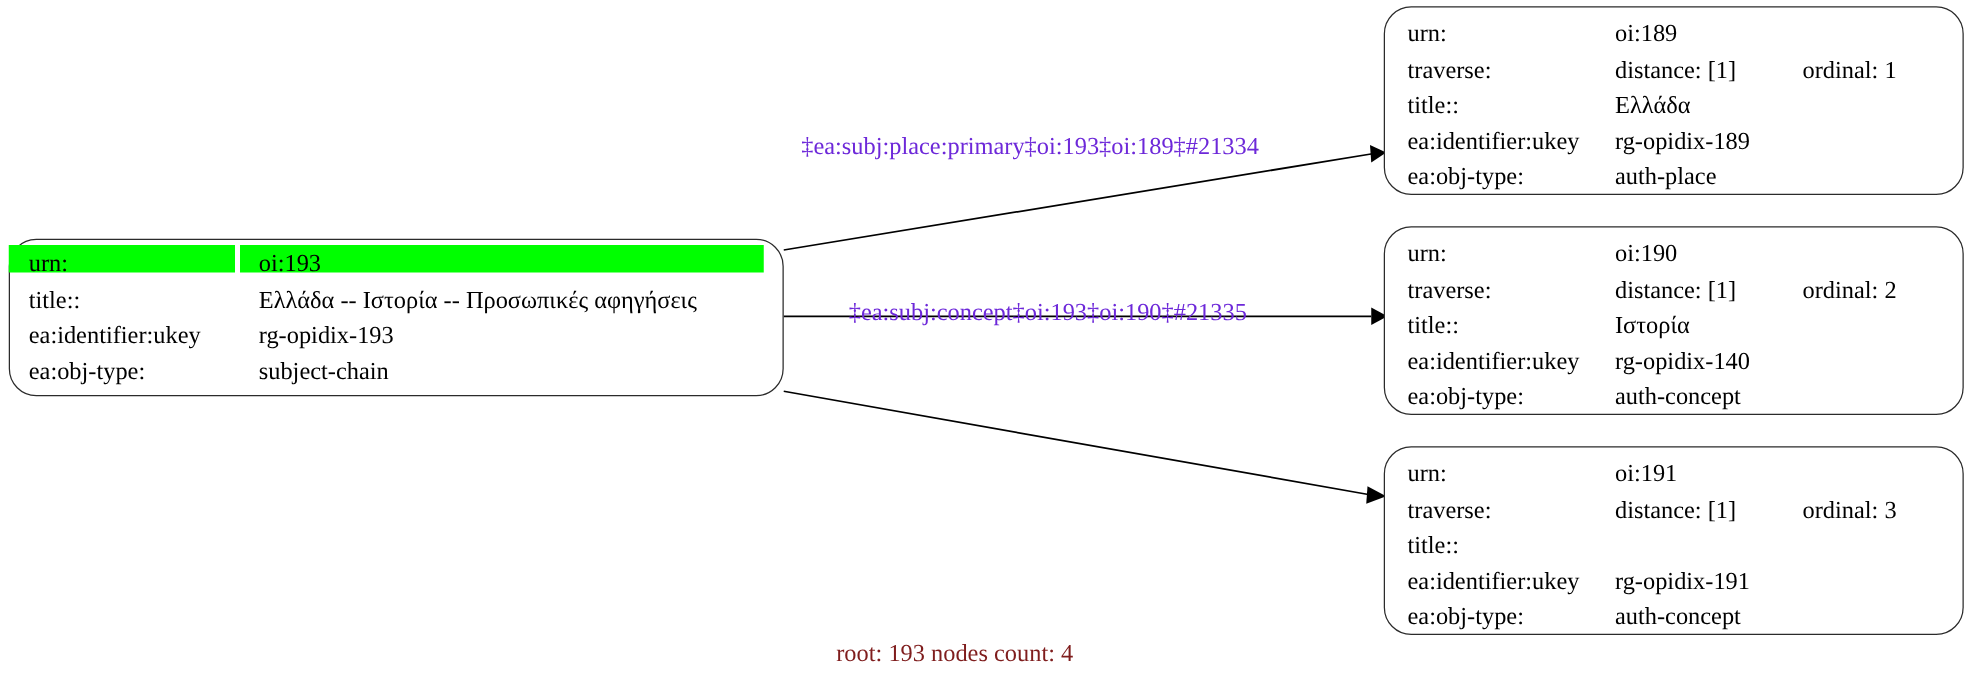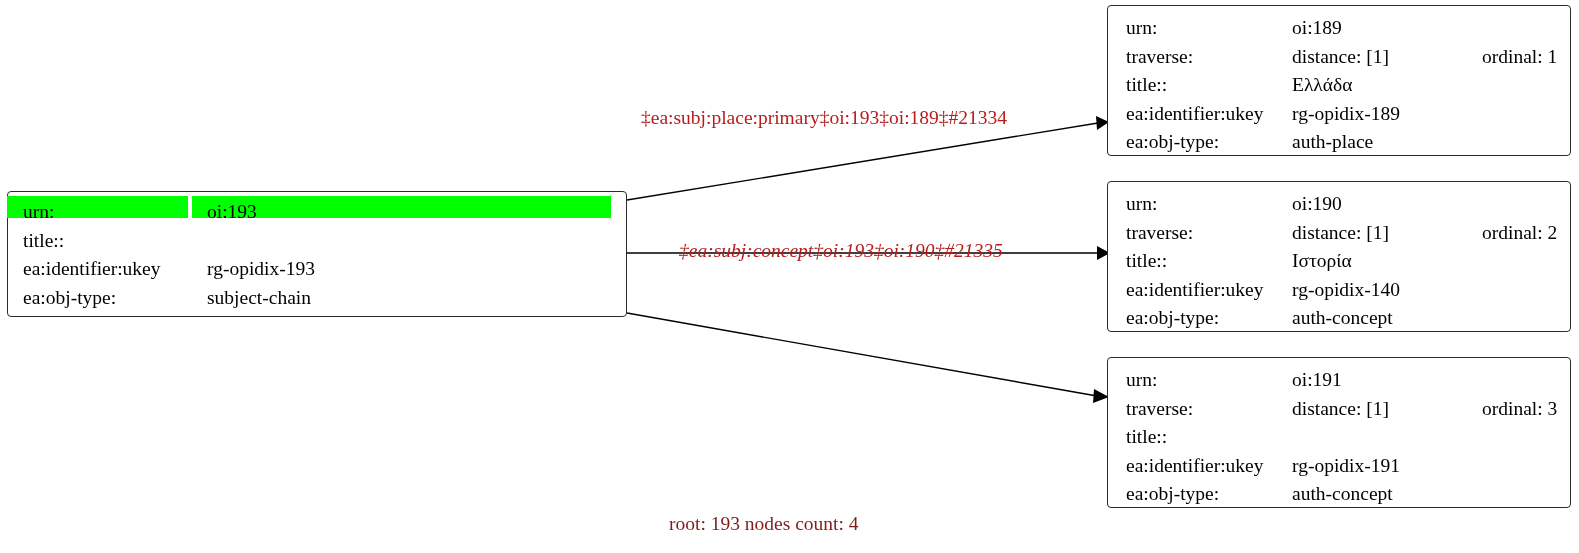--- a/index.html
+++ b/index.html
@@ -14,21 +14,21 @@
     background: #ffffff;
     font-family: "Liberation Serif", "DejaVu Serif", serif;
     overflow: hidden;
   }
 
   
   .node {
     position: absolute;
     box-sizing: border-box;
     border: 1.2px solid #2b2b2b;
-    border-radius: 4px;
+    border-radius: 22px;
     background: #ffffff;
   }
   .node-table {
     position: absolute;
     left: 14px;
     top: 0;
     right: 14px;
     bottom: 0;
   }
   .node-row {
@@ -78,21 +78,21 @@
     height: 22px;
     top: 3.5px;
   }
   #node-root .hl-left  { left: -1px;  width: 181px; }
   #node-root .hl-right { left: 184px; width: 419px; }
 
   
   .node-child { left: 1107px; width: 464px; height: 151px; }
   .node-child .node-table { left: 18px; right: 10px; }
   .node-child .cell-value { left: 166px; }
-  .node-child .cell-extra { left: 316px; margin-left: 40px; }
+  .node-child .cell-extra { left: 316px; }
   .node-child .row-0 { top: 8px; }
   .node-child .row-1 { top: 36.6px; }
   .node-child .row-2 { top: 65.2px; }
   .node-child .row-3 { top: 93.8px; }
   .node-child .row-4 { top: 122.4px; }
 
   #node-189 { top: 5px; }
   #node-190 { top: 181px; }
   #node-191 { top: 357px; }
 
@@ -109,27 +109,27 @@
     fill: none;
     stroke: #000000;
     stroke-width: 1.4px;
   }
   .edge-arrow { fill: #000000; stroke: none; }
 
   
   .edge-label {
     position: absolute;
     font-size: 19.5px;
-    color: #b91c1c;
+    color: #6d28d9;
     white-space: nowrap;
     text-align: center;
     line-height: 22px;
   }
   #edge-label-0 { left: 641px; top: 107px; }
-  #edge-label-1 { left: 679px; top: 240px; font-style: italic; }
+  #edge-label-1 { left: 679px; top: 240px; }
   #edge-label-2 { left: 679px; top: 301px; }
 
   
   #graph-caption {
     position: absolute;
     left: 669px;
     top: 513px;
     font-size: 19.5px;
     color: #7f1d1d;
     white-space: nowrap;
@@ -161,20 +161,21 @@
   <div class="node" id="node-root">
     <div class="hl-left"></div>
     <div class="hl-right"></div>
     <div class="node-table">
       <div class="node-row row-0">
         <span class="cell-label">urn:</span>
         <span class="cell-value">oi:193</span>
       </div>
       <div class="node-row row-1">
         <span class="cell-label">title::</span>
+        <span class="cell-value">Ελλάδα -- Ιστορία -- Προσωπικές αφηγήσεις</span>
       </div>
       <div class="node-row row-2">
         <span class="cell-label">ea:identifier:ukey</span>
         <span class="cell-value">rg-opidix-193</span>
       </div>
       <div class="node-row row-3">
         <span class="cell-label">ea:obj-type:</span>
         <span class="cell-value">subject-chain</span>
       </div>
     </div>

